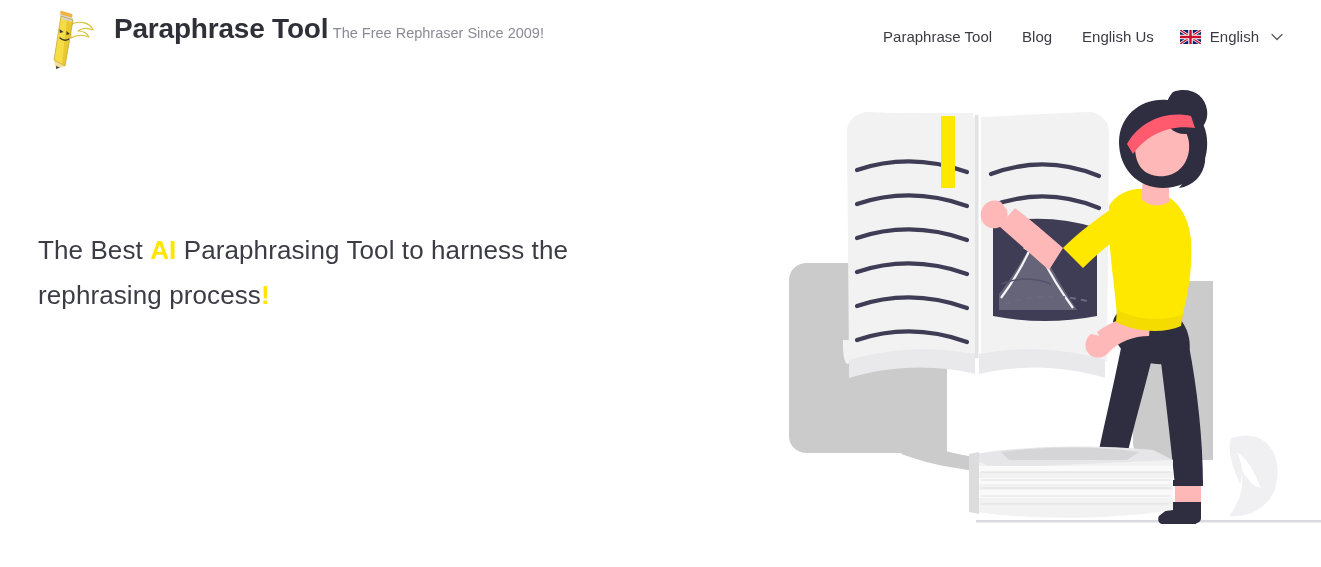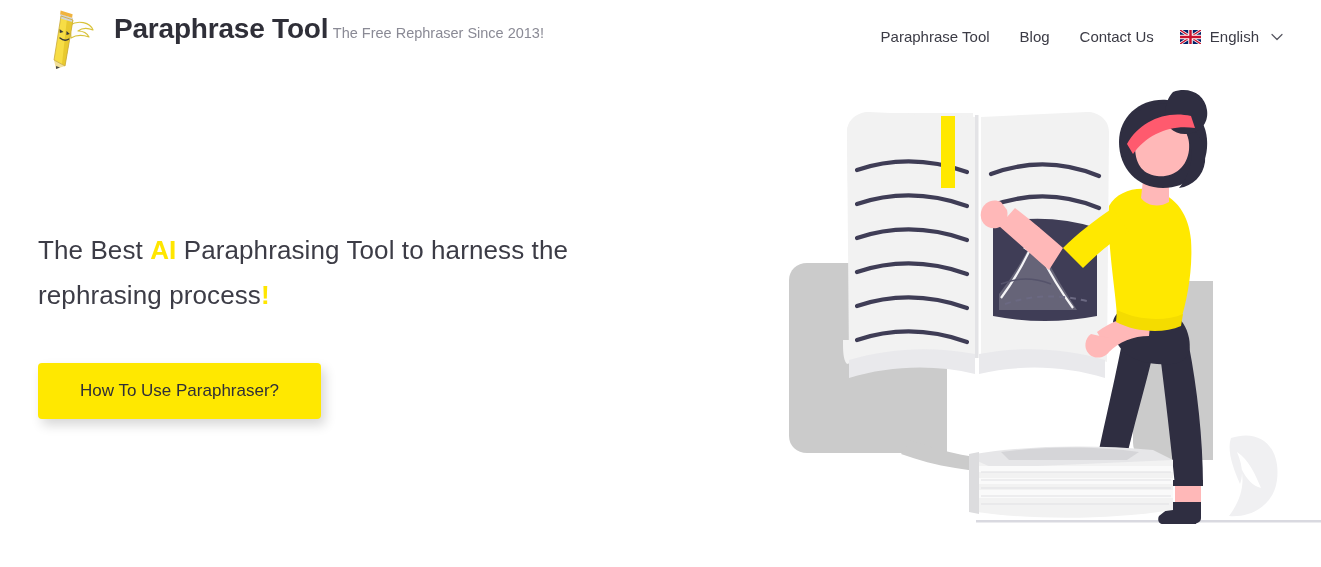--- a/index.html
+++ b/index.html
@@ -187,49 +187,48 @@
         <path d="M19.5 21 L23.5 24 L19.8 25 Z" fill="#3a3a3a"></path>
         <path d="M26.5 23 L29.8 26 L26.4 27 Z" fill="#3a3a3a"></path>
 
         <path d="M20 30 Q24.5 34 29 31" fill="none" stroke="#3a3a3a" stroke-width="1.4" stroke-linecap="round"></path>
 
         <path d="M21 8 L33 12 L25 58 L14 52 Z" fill="none" stroke="#c9a93a" stroke-width="0.8"></path>
       </svg>
 
       <span class="brand-text">
         <span class="brand-title">Paraphrase Tool</span>
-        <span class="brand-tagline">The Free Rephraser Since 2013!</span>
+        <span class="brand-tagline">The Free Rephraser Since 2009!</span>
       </span>
     </a>
 
     <nav class="main-nav">
       <a class="nav-link">Paraphrase Tool</a>
       <a class="nav-link">Blog</a>
-      <a class="nav-link">Contact Us</a>
+      <a class="nav-link">English Us</a>
 
       <div class="lang-switch">
         <svg class="flag-icon" viewBox="0 0 60 40" aria-hidden="true">
           <rect width="60" height="40" fill="#012169"></rect>
           <path d="M0,0 L60,40 M60,0 L0,40" stroke="#ffffff" stroke-width="8"></path>
           <path d="M0,0 L60,40 M60,0 L0,40" stroke="#C8102E" stroke-width="4"></path>
           <path d="M30,0 V40 M0,20 H60" stroke="#ffffff" stroke-width="13"></path>
           <path d="M30,0 V40 M0,20 H60" stroke="#C8102E" stroke-width="7"></path>
         </svg>
         <span class="lang-label">English</span>
         <svg class="chevron-icon" viewBox="0 0 12 8" aria-hidden="true">
           <path d="M1 1.5 L6 6.5 L11 1.5" fill="none" stroke="#55555f" stroke-width="1.2" stroke-linecap="round" stroke-linejoin="round"></path>
         </svg>
       </div>
     </nav>
   </header>
 
   <section class="hero-copy">
     <h1 class="hero-heading"><span>The Best </span><span class="hl">AI</span><span> Paraphrasing Tool to harness the rephrasing process</span><span class="hl-bang">!</span></h1>
 
-    <button class="cta-button">How To Use Paraphraser?</button>
   </section>
 
   <div class="hero-art">
     <svg viewBox="0 0 560 460" aria-hidden="true">
 
       <rect x="215" y="432" width="345" height="2.5" fill="#d9d9e0"></rect>
 
       <path d="M470 350 C500 340, 520 360, 516 392 C513 416, 492 430, 468 428 C480 412, 484 396, 480 380 C486 392, 492 398, 500 400 C494 386, 488 372, 476 364 C482 378, 482 388, 479 396 C471 378, 466 362, 470 350 Z" fill="#f0f0f2"></path>
 
       <path d="M28 192 C28 182, 36 175, 46 175 L186 175 L186 365 L46 365 C36 365, 28 358, 28 348 Z" fill="#cbcbcb"></path>

